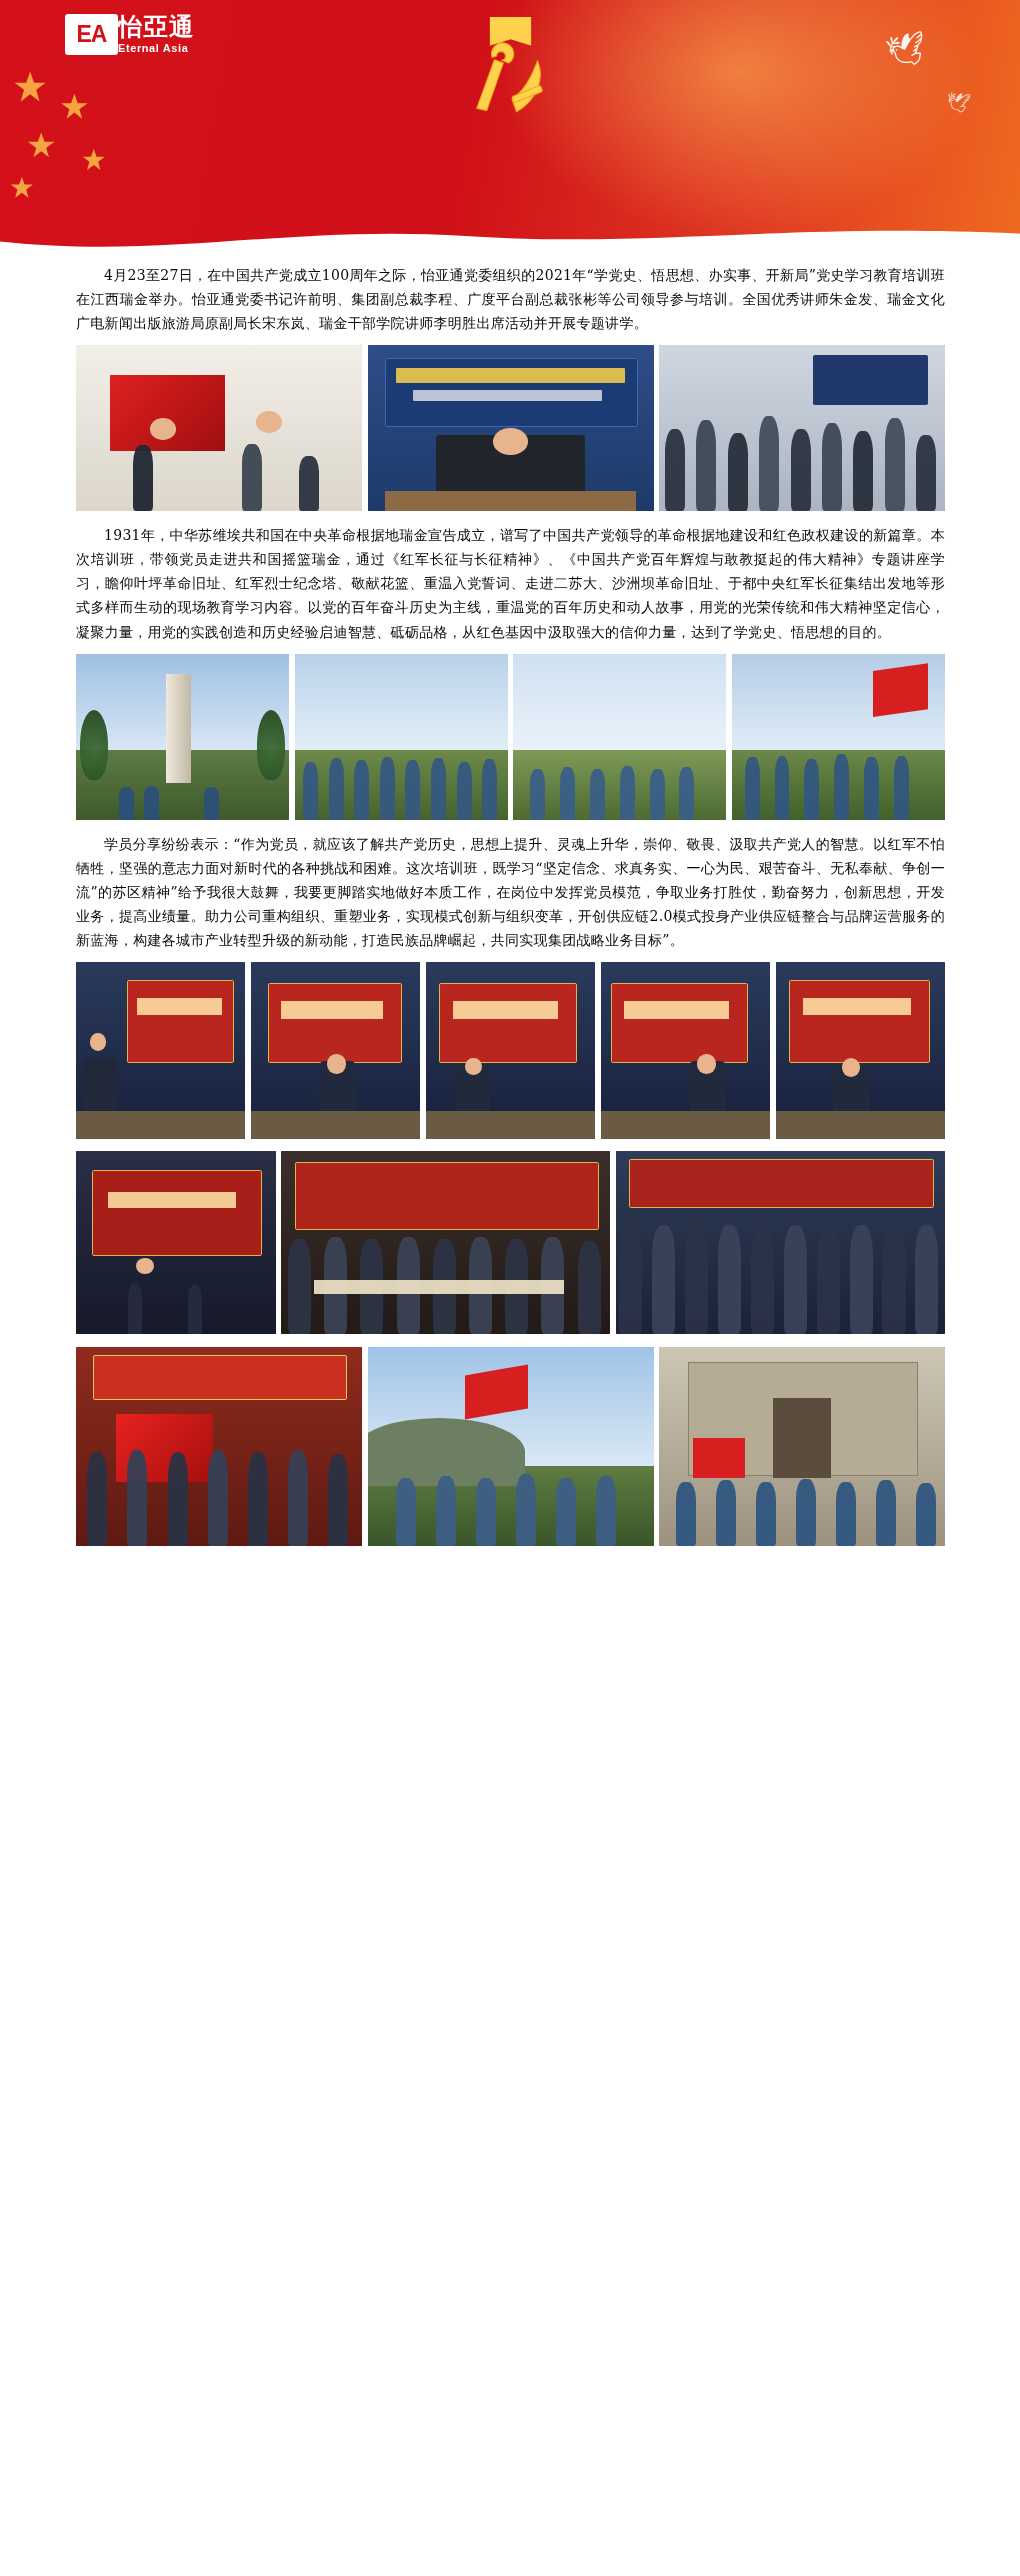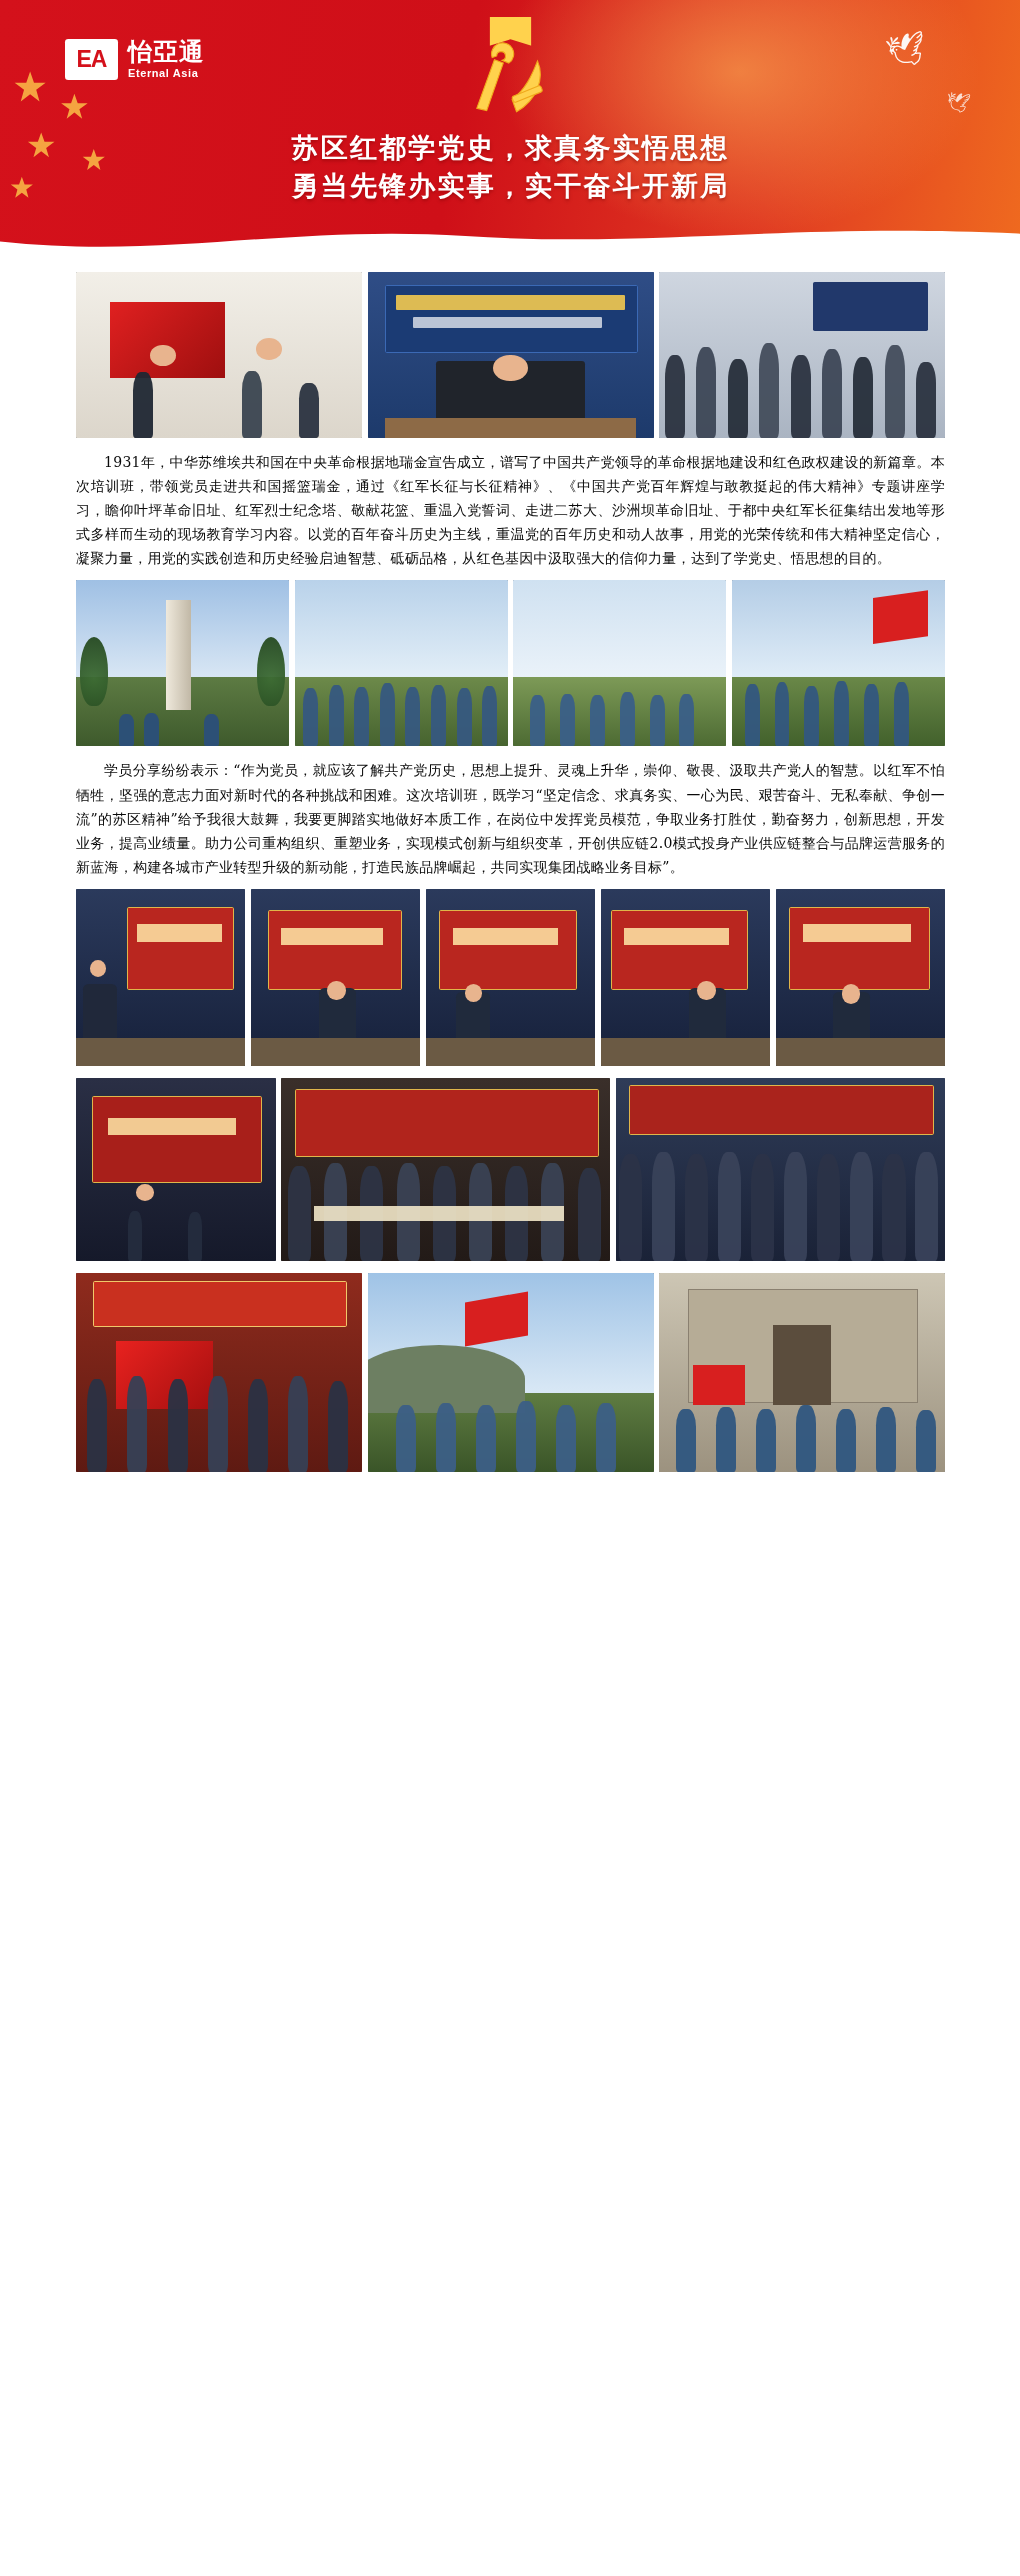--- a/index.html
+++ b/index.html
@@ -39,24 +39,23 @@
     position: absolute;
     left: 7.8px;
     top: 66px;
     width: 166px;
     height: 144px;
     opacity: 0.85;
   }
   .logo-block {
     position: absolute;
     left: 65px;
-    top: 39px;
+    top: 14px;
     display: flex;
     align-items: center;
-    gap: 10px;
   }
   .logo-mark {
     width: 53px;
     height: 41px;
     background: #ffffff;
     border-radius: 3.3px;
     display: flex;
     align-items: center;
     justify-content: center;
     color: #d4111b;
@@ -271,34 +270,31 @@
             <path d="M10,46 C46,26 62,-14 48,-46 C38,-20 26,6 2,24 Z"></path>
             <rect x="-6" y="18" width="56" height="12" rx="4" transform="rotate(-22)"></rect>
           </g>
         </g>
       </svg>
     </div>
 
     <div class="dove d1">🕊</div>
     <div class="dove d2">🕊</div>
 
-    <div class="banner-titles">
-      <div class="t-line">苏区红都学党史，求真务实悟思想</div>
-      <div class="t-line">勇当先锋办实事，实干奋斗开新局</div>
-    </div>
 
     <svg class="banner-wave" viewBox="0 0 1843 70" preserveAspectRatio="none">
       <path d="M0,44 C300,76 520,14 840,34 C1180,56 1420,10 1843,30 L1843,70 L0,70 Z" fill="#ffffff"></path>
       <path d="M0,56 C320,84 560,26 900,46 C1240,66 1500,24 1843,44 L1843,70 L0,70 Z" fill="#ffffff" opacity="0.85"></path>
     </svg>
   </div>
 
   <div class="content">
 
 
+    <p class="para">4月23至27日，在中国共产党成立100周年之际，怡亚通党委组织的2021年“学党史、悟思想、办实事、开新局”党史学习教育培训班在江西瑞金举办。怡亚通党委书记许前明、集团副总裁李程、广度平台副总裁张彬等公司领导参与培训。全国优秀讲师朱金发、瑞金文化广电新闻出版旅游局原副局长宋东岚、瑞金干部学院讲师李明胜出席活动并开展专题讲学。</p>
 
     <div class="photo-row">
       <div class="photo">
         <div class="scene">
           <div class="sky" style="height:100%;background:linear-gradient(#f2efe8,#dcd6cb)"></div>
           <div class="flag-red" style="left:12%;top:18%;width:40%;height:46%;background:linear-gradient(135deg,#e02020,#9e0f0f);"></div>
           <div class="figure-head" style="left:26%;top:44%;width:9%;height:13%;"></div>
           <div class="figure-head" style="left:63%;top:40%;width:9%;height:13%;"></div>
           <div class="crowd">
             <i style="left:20%;background:#1f2733;height:86%"></i>

